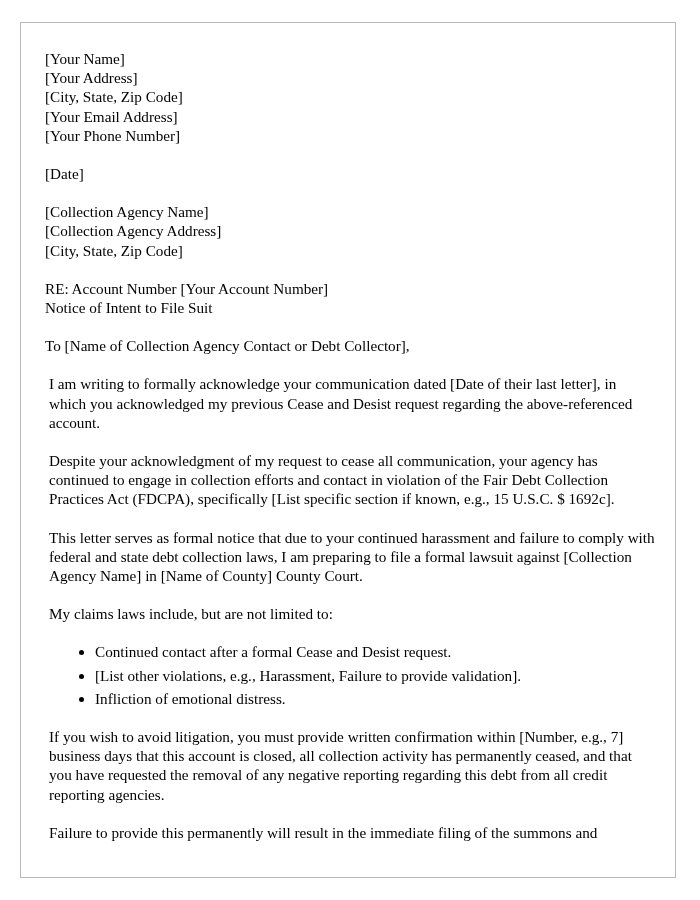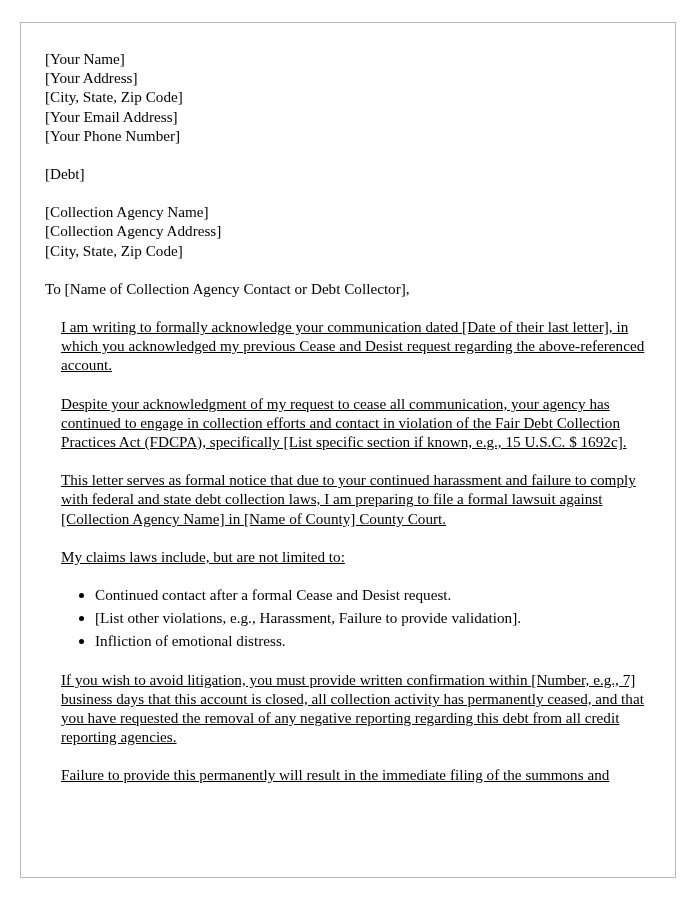--- a/index.html
+++ b/index.html
@@ -33,23 +33,22 @@
     font-size: 15.2px;
     line-height: 19.2px;
   }
   .block {
     margin: 0 0 19px 0;
   }
   .line {
     white-space: pre-wrap;
   }
   p.para {
-    margin: 0 0 19px 16px;
+    margin: 0 0 19px 4px;
     text-align: left;
-    text-decoration: underline;
   }
   ul.claims {
     margin: 0 0 19px 0;
     padding-left: 46px;
     list-style: disc;
   }
   ul.claims li {
     margin: 4px;
     padding: 0;
   }
@@ -62,29 +61,33 @@
 
     <div class="block">
       <div class="line">[Your Name]</div>
       <div class="line">[Your Address]</div>
       <div class="line">[City, State, Zip Code]</div>
       <div class="line">[Your Email Address]</div>
       <div class="line">[Your Phone Number]</div>
     </div>
 
     <div class="block">
-      <div class="line">[Debt]</div>
+      <div class="line">[Date]</div>
     </div>
 
     <div class="block">
       <div class="line">[Collection Agency Name]</div>
       <div class="line">[Collection Agency Address]</div>
       <div class="line">[City, State, Zip Code]</div>
     </div>
 
+    <div class="block">
+      <div class="line">RE: Account Number [Your Account Number]</div>
+      <div class="line">Notice of Intent to File Suit</div>
+    </div>
 
     <div class="block">
       <div class="line">To [Name of Collection Agency Contact or Debt Collector],</div>
     </div>
 
     <p class="para">I am writing to formally acknowledge your communication dated [Date of their last letter], in which you acknowledged my previous Cease and Desist request regarding the above-referenced account.</p>
     <p class="para">Despite your acknowledgment of my request to cease all communication, your agency has continued to engage in collection efforts and contact in violation of the Fair Debt Collection Practices Act (FDCPA), specifically [List specific section if known, e.g., 15 U.S.C. $ 1692c].</p>
     <p class="para">This letter serves as formal notice that due to your continued harassment and failure to comply with federal and state debt collection laws, I am preparing to file a formal lawsuit against [Collection Agency Name] in [Name of County] County Court.</p>
     <p class="para">My claims laws include, but are not limited to:</p>
 

